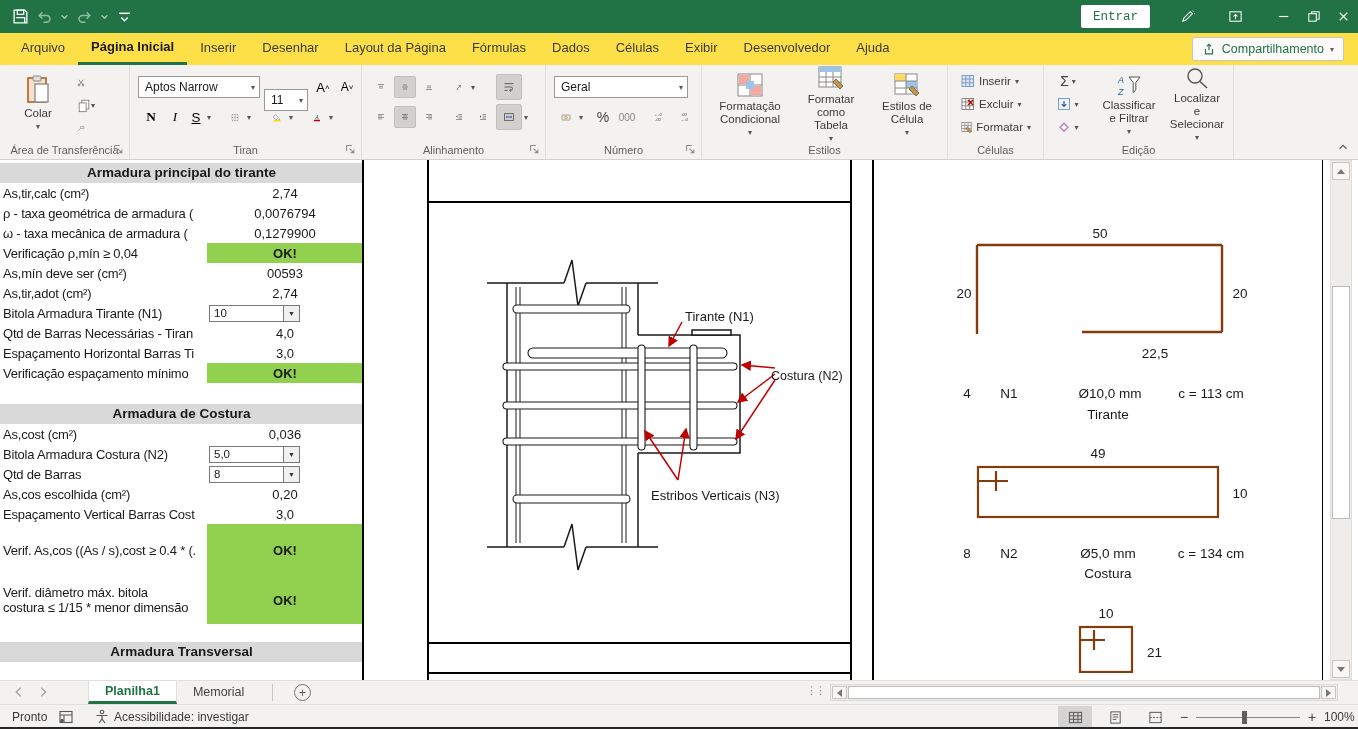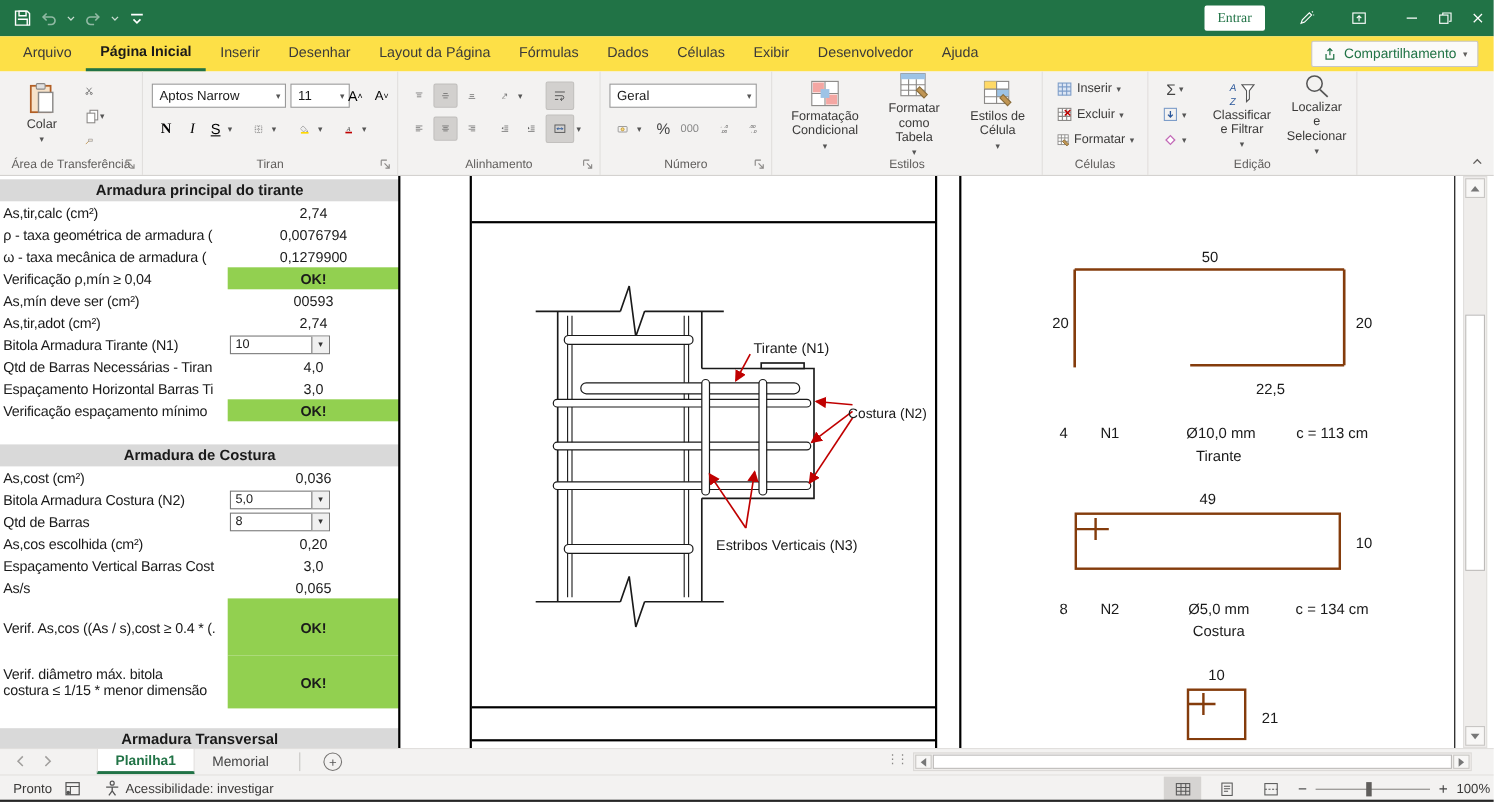--- a/index.html
+++ b/index.html
@@ -15,21 +15,21 @@
   #qat{position:absolute;left:12px;top:0;height:33px;display:flex;align-items:center;gap:7px;}
   #qat .ic{width:17px;height:17px;}
   #qat .dim{opacity:.5;}
   #qat .tiny{width:9px;height:9px;opacity:.75;}
   #doc-title{position:absolute;left:237px;top:0;height:33px;line-height:33px;font-size:12.5px;white-space:nowrap;color:#fff;}
   #searchbox{position:absolute;left:520px;top:5px;width:350px;height:23px;background:#9fc5ad;border-radius:2px;
              display:flex;align-items:center;gap:8px;padding-left:22px;box-sizing:border-box;color:#17402a;font-size:12.5px;}
   #searchbox .ic{width:14px;height:14px;color:#17402a;}
   #tb-right{position:absolute;right:0;top:0;height:33px;display:flex;align-items:center;}
   #signin{height:23px;background:#fff;color:#217346;font-size:12.5px;border:none;border-radius:2px;
-          padding:0 12px;margin-right:22px;font-family:Liberation Serif, serif;}
+          padding:0 12px;margin-right:22px;font-family:Liberation Mono, monospace;}
   .winbtn{width:30px;height:33px;display:flex;align-items:center;justify-content:center;background:transparent;border:none;}
   .winbtn .ic{width:15px;height:15px;color:#fff;}
   #tb-right .gap{width:18px;}
 
   
   #tabrow{position:absolute;top:33px;left:0;width:1358px;height:32px;background:#fde047;}
   #ribbonTabs{display:flex;height:32px;padding-left:8px;}
   .rtab{padding:0 13px;line-height:30px;font-size:13px;color:#3b3a39;cursor:default;white-space:nowrap;}
   .rtab.active{font-weight:700;color:#1b1a19;border-bottom:3px solid #217346;line-height:27px;}
   #sharebtn{position:absolute;right:14px;top:4px;height:24px;border:1px solid #c8c6c4;background:#fbfaf9;border-radius:2px;
@@ -259,21 +259,21 @@
           <path d="M6.5 6.5L11.5 11.5M11.5 7.5v4h-4" stroke="#8a8886" stroke-width="1.2"></path>
         </svg>
       </i>
   </div>
 
   <div class="rgroup" style="left:130px;width:232px;">
     <div class="combo2" style="position:absolute;left:8px;top:11px;width:122px;padding-left:6px;">
       <span>Aptos Narrow</span>
         <span class="cv2">▾</span>
     </div>
-    <div class="combo2" style="position:absolute;left:134px;top:11px;width:54px;padding-left:6px;">
+    <div class="combo2" style="position:absolute;left:134px;top:24px;width:44px;padding-left:6px;">
       <span>11</span>
         <span class="cv2">▾</span>
     </div>
     <button class="rbtn" style="position:absolute;left:182px;top:11px;width:22px;height:22px;font-size:13px;">A<span style="font-size:8px;vertical-align:super;">˄</span></button>
     <button class="rbtn" style="position:absolute;left:206px;top:11px;width:22px;height:22px;font-size:12px;">A<span style="font-size:8px;vertical-align:super;">˅</span></button>
     <button class="rbtn" style="position:absolute;left:10px;top:41px;width:22px;height:22px;font-weight:900;font-family:'Liberation Serif',serif;">N</button>
     <button class="rbtn" style="position:absolute;left:34px;top:41px;width:22px;height:22px;font-style:italic;font-family:'Liberation Serif',serif;">I</button>
     <button class="rbtn" style="position:absolute;left:56px;top:41px;width:20px;height:22px;text-decoration:underline;">S</button>
     <span class="cv" style="position:absolute;left:77px;top:48px;">▾</span>
     <button class="rbtn" style="position:absolute;left:94px;top:41px;width:22px;height:22px;">
@@ -647,24 +647,20 @@
       </div>
       <div style="flex: 1 1 0%;"></div>
     </div>
     <div class="prow">
       <div class="plbl">As,cos escolhida (cm²)</div>
       <div class="pval">0,20</div>
     </div>
     <div class="prow">
       <div class="plbl">Espaçamento Vertical Barras Cost</div>
       <div class="pval">3,0</div>
-    </div>
-    <div class="prow">
-      <div class="plbl">As/s</div>
-      <div class="pval">0,065</div>
     </div>
     <div class="prow" style="height: 52px;">
       <div class="plbl">Verif. As,cos ((As / s),cost ≥ 0.4 * (.</div>
       <div class="pok">OK!</div>
     </div>
     <div class="prow" style="height: 48px;">
       <div class="plbl multi">
         <div>Verif. diâmetro máx. bitola</div>
         <div>costura ≤ 1/15 * menor dimensão</div>
       </div>

